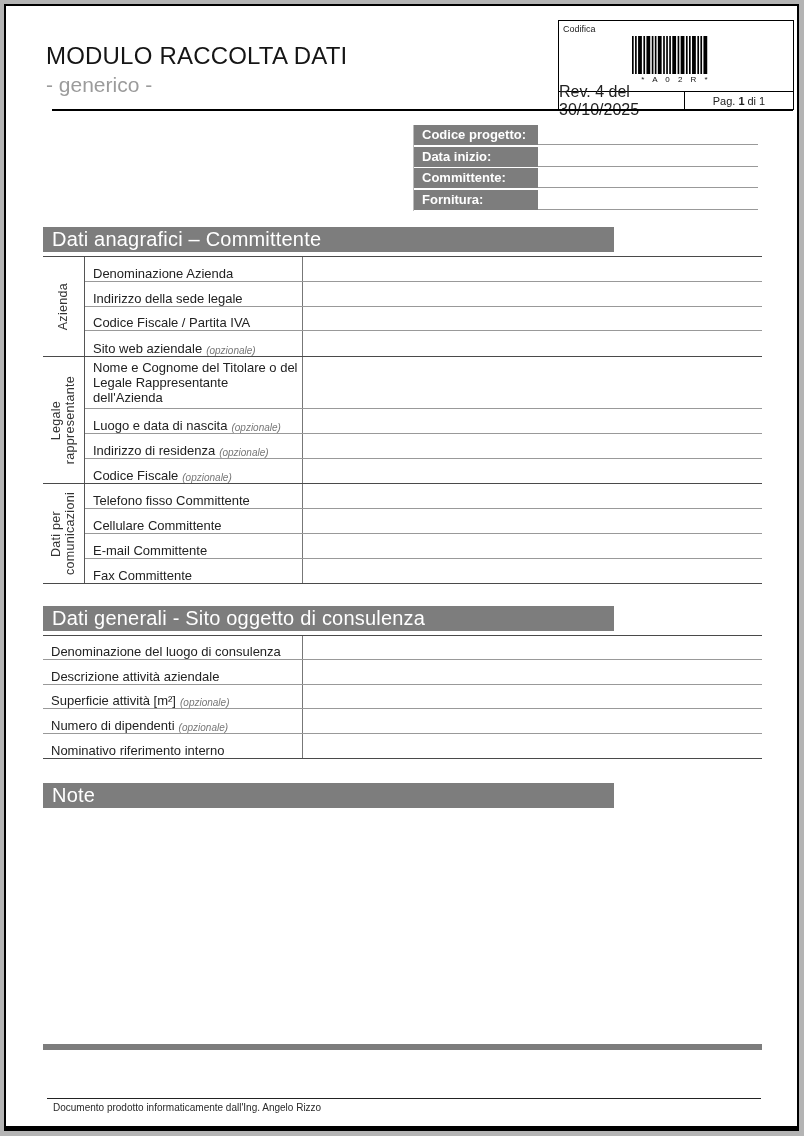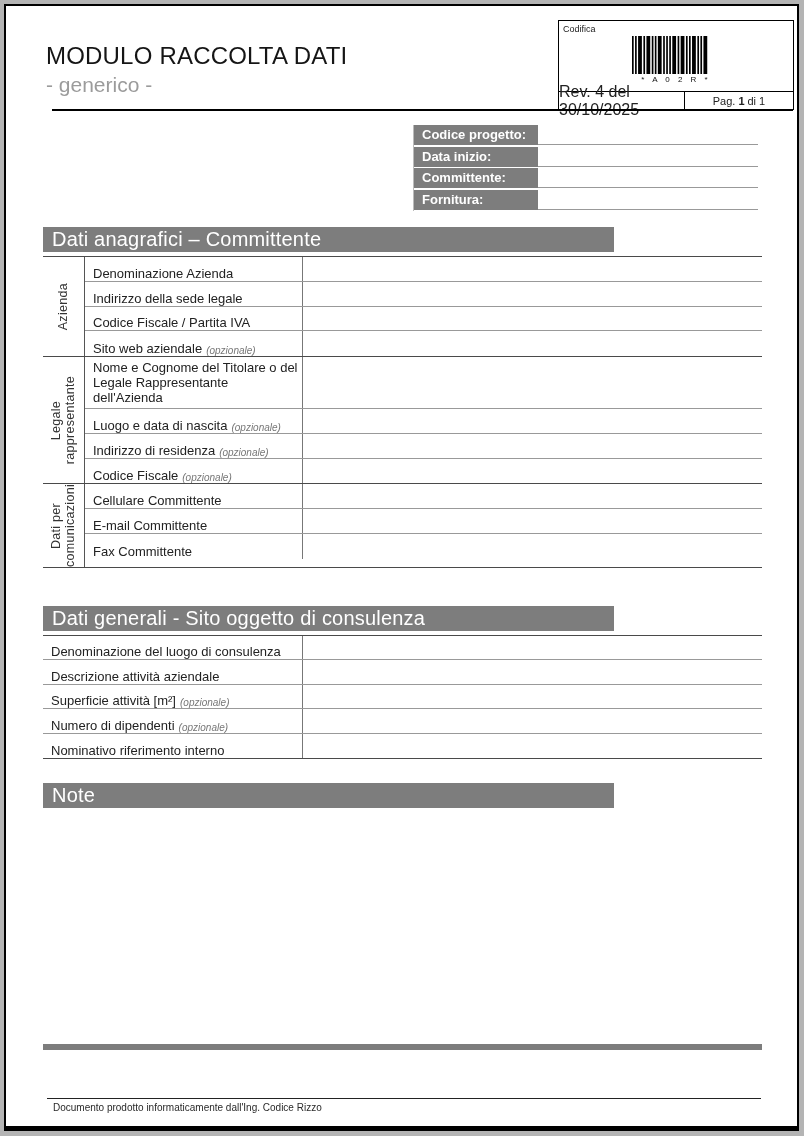--- a/index.html
+++ b/index.html
@@ -248,20 +248,26 @@
       </div>
 
       <div class="group">
         <div class="vcell">
           <div class="vtext">Dati per
 comunicazioni</div>
         </div>
         <div class="rows">
           <div class="frow">
             <div class="frow-label">
+                <span class="lbl">Telefono fisso Committente</span>
+              </div>
+            <div class="frow-value"></div>
+          </div>
+          <div class="frow">
+            <div class="frow-label">
                 <span class="lbl">Cellulare Committente</span>
               </div>
             <div class="frow-value"></div>
           </div>
           <div class="frow">
             <div class="frow-label">
                 <span class="lbl">E-mail Committente</span>
               </div>
             <div class="frow-value"></div>
           </div>
@@ -311,16 +317,16 @@
             </div>
           <div class="frow-value"></div>
         </div>
       </div>
     </div>
 
     <div class="section-bar bar-note">Note</div>
     <div class="note-divider"></div>
 
     <div class="footer-rule"></div>
-    <div class="footer-text">Documento prodotto informaticamente dall'Ing. Codice Rizzo</div>
+    <div class="footer-text">Documento prodotto informaticamente dall'Ing. Angelo Rizzo</div>
 
   </div>
 </div>
 
 </body></html>

